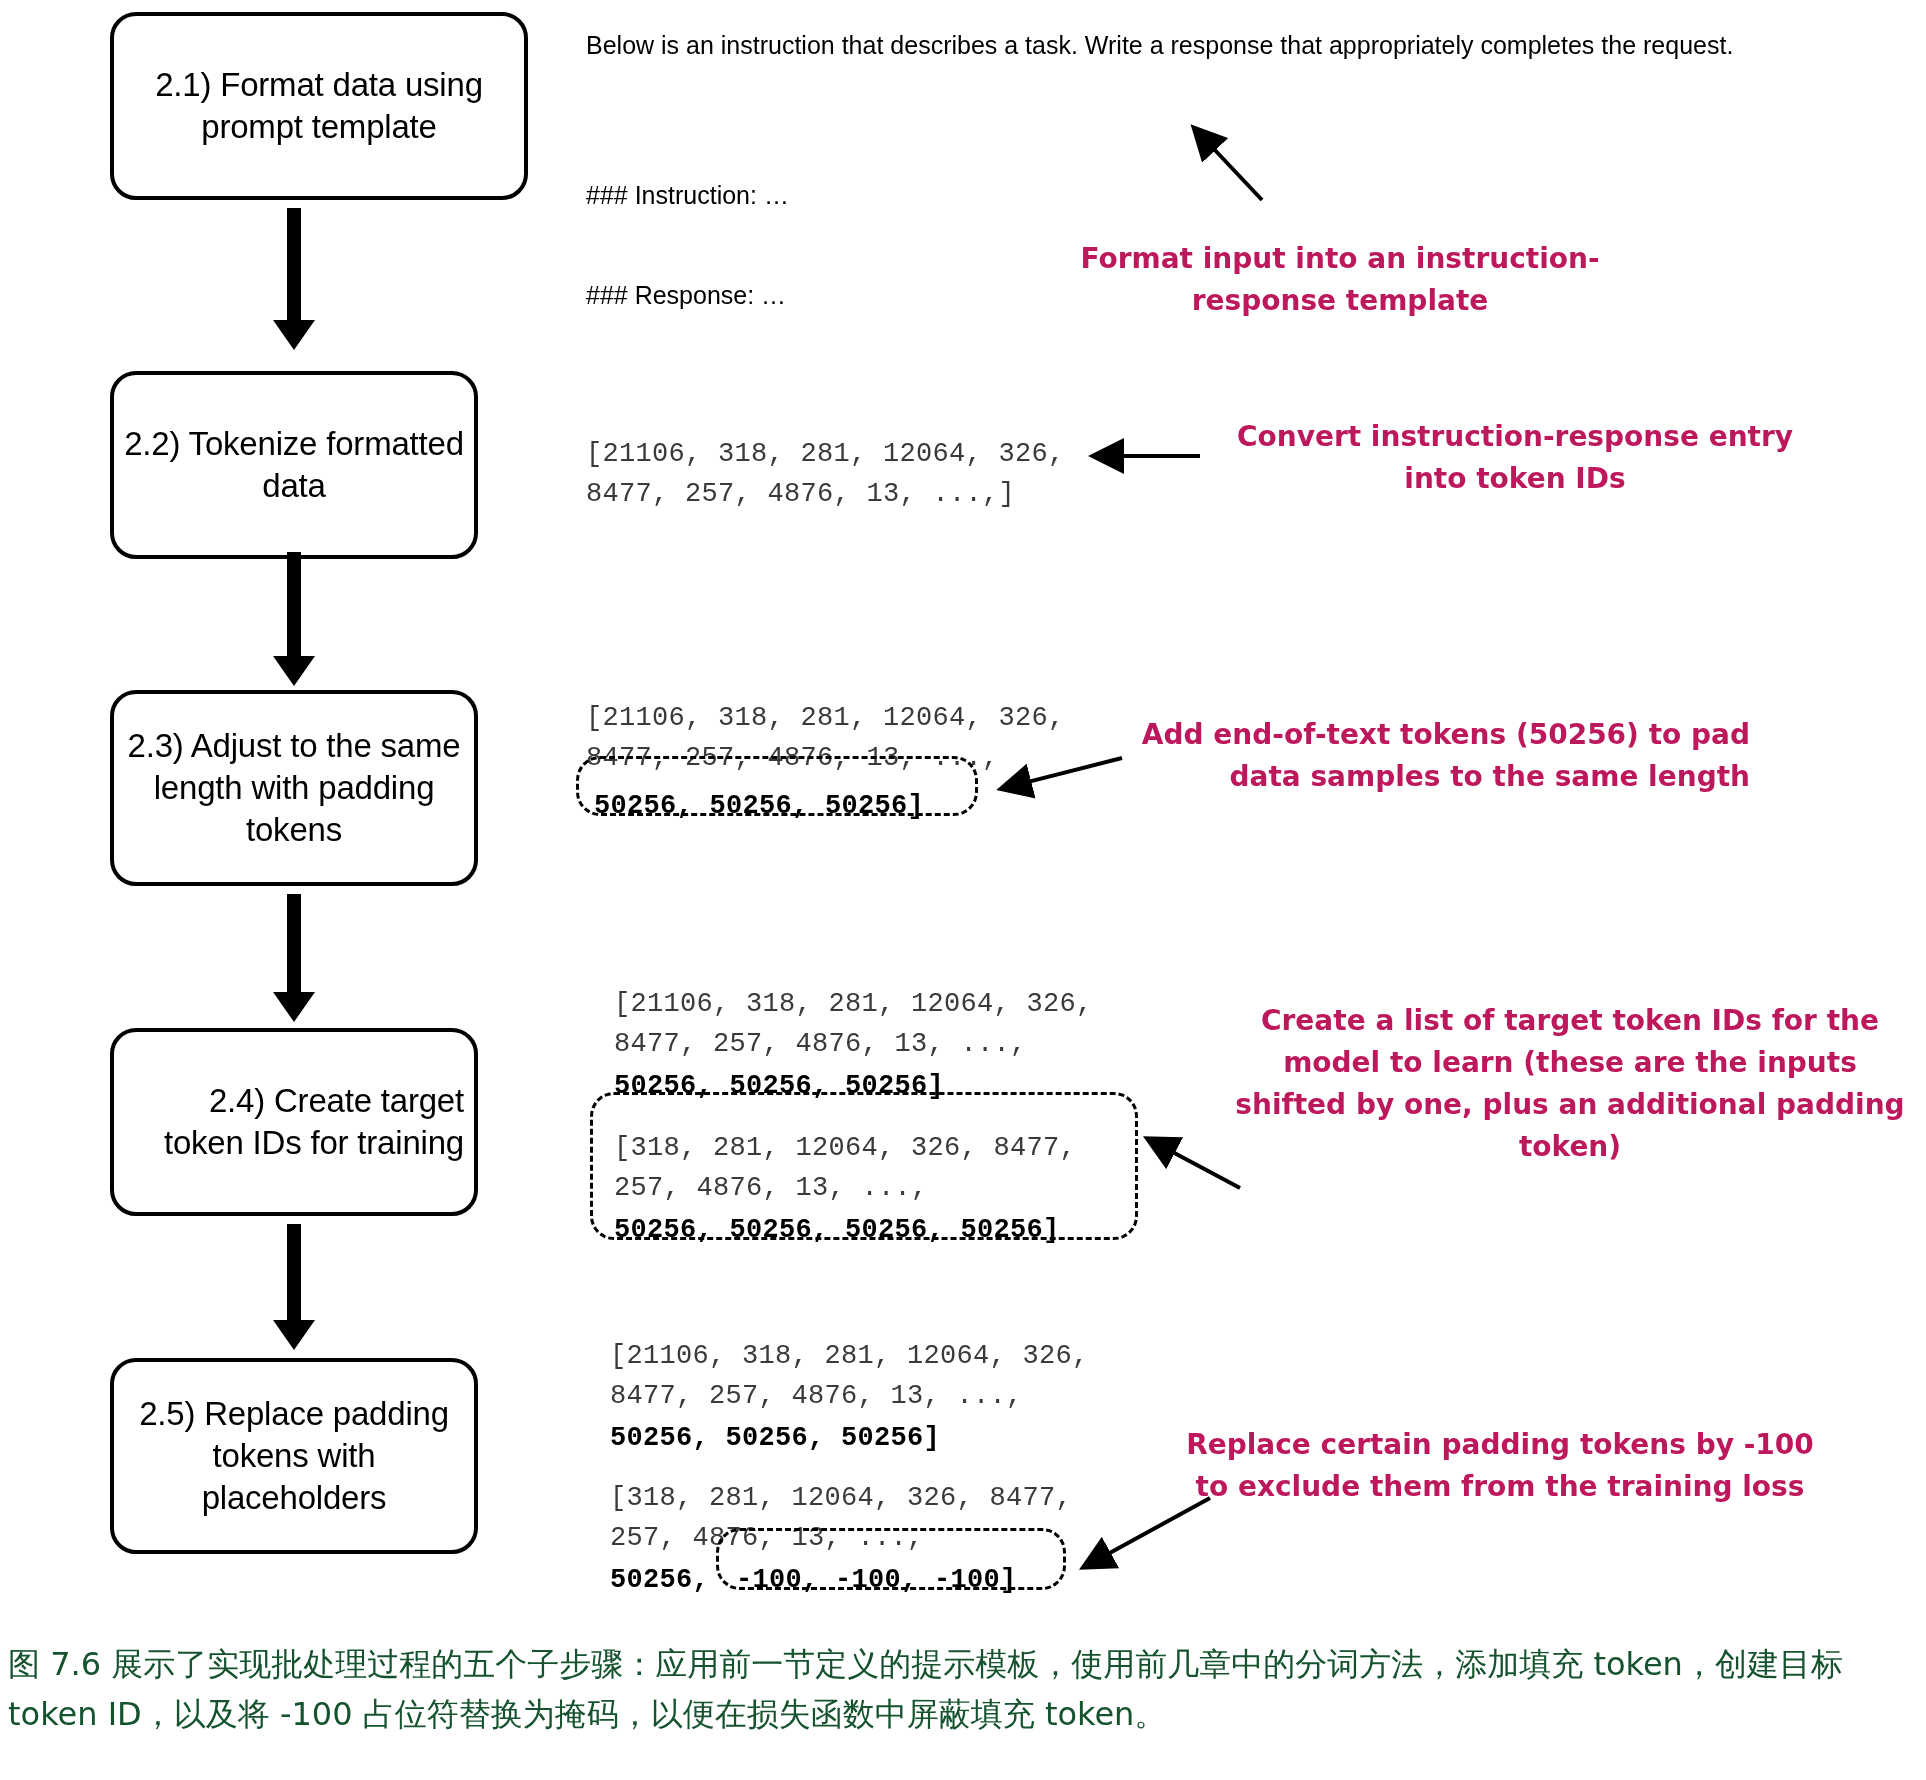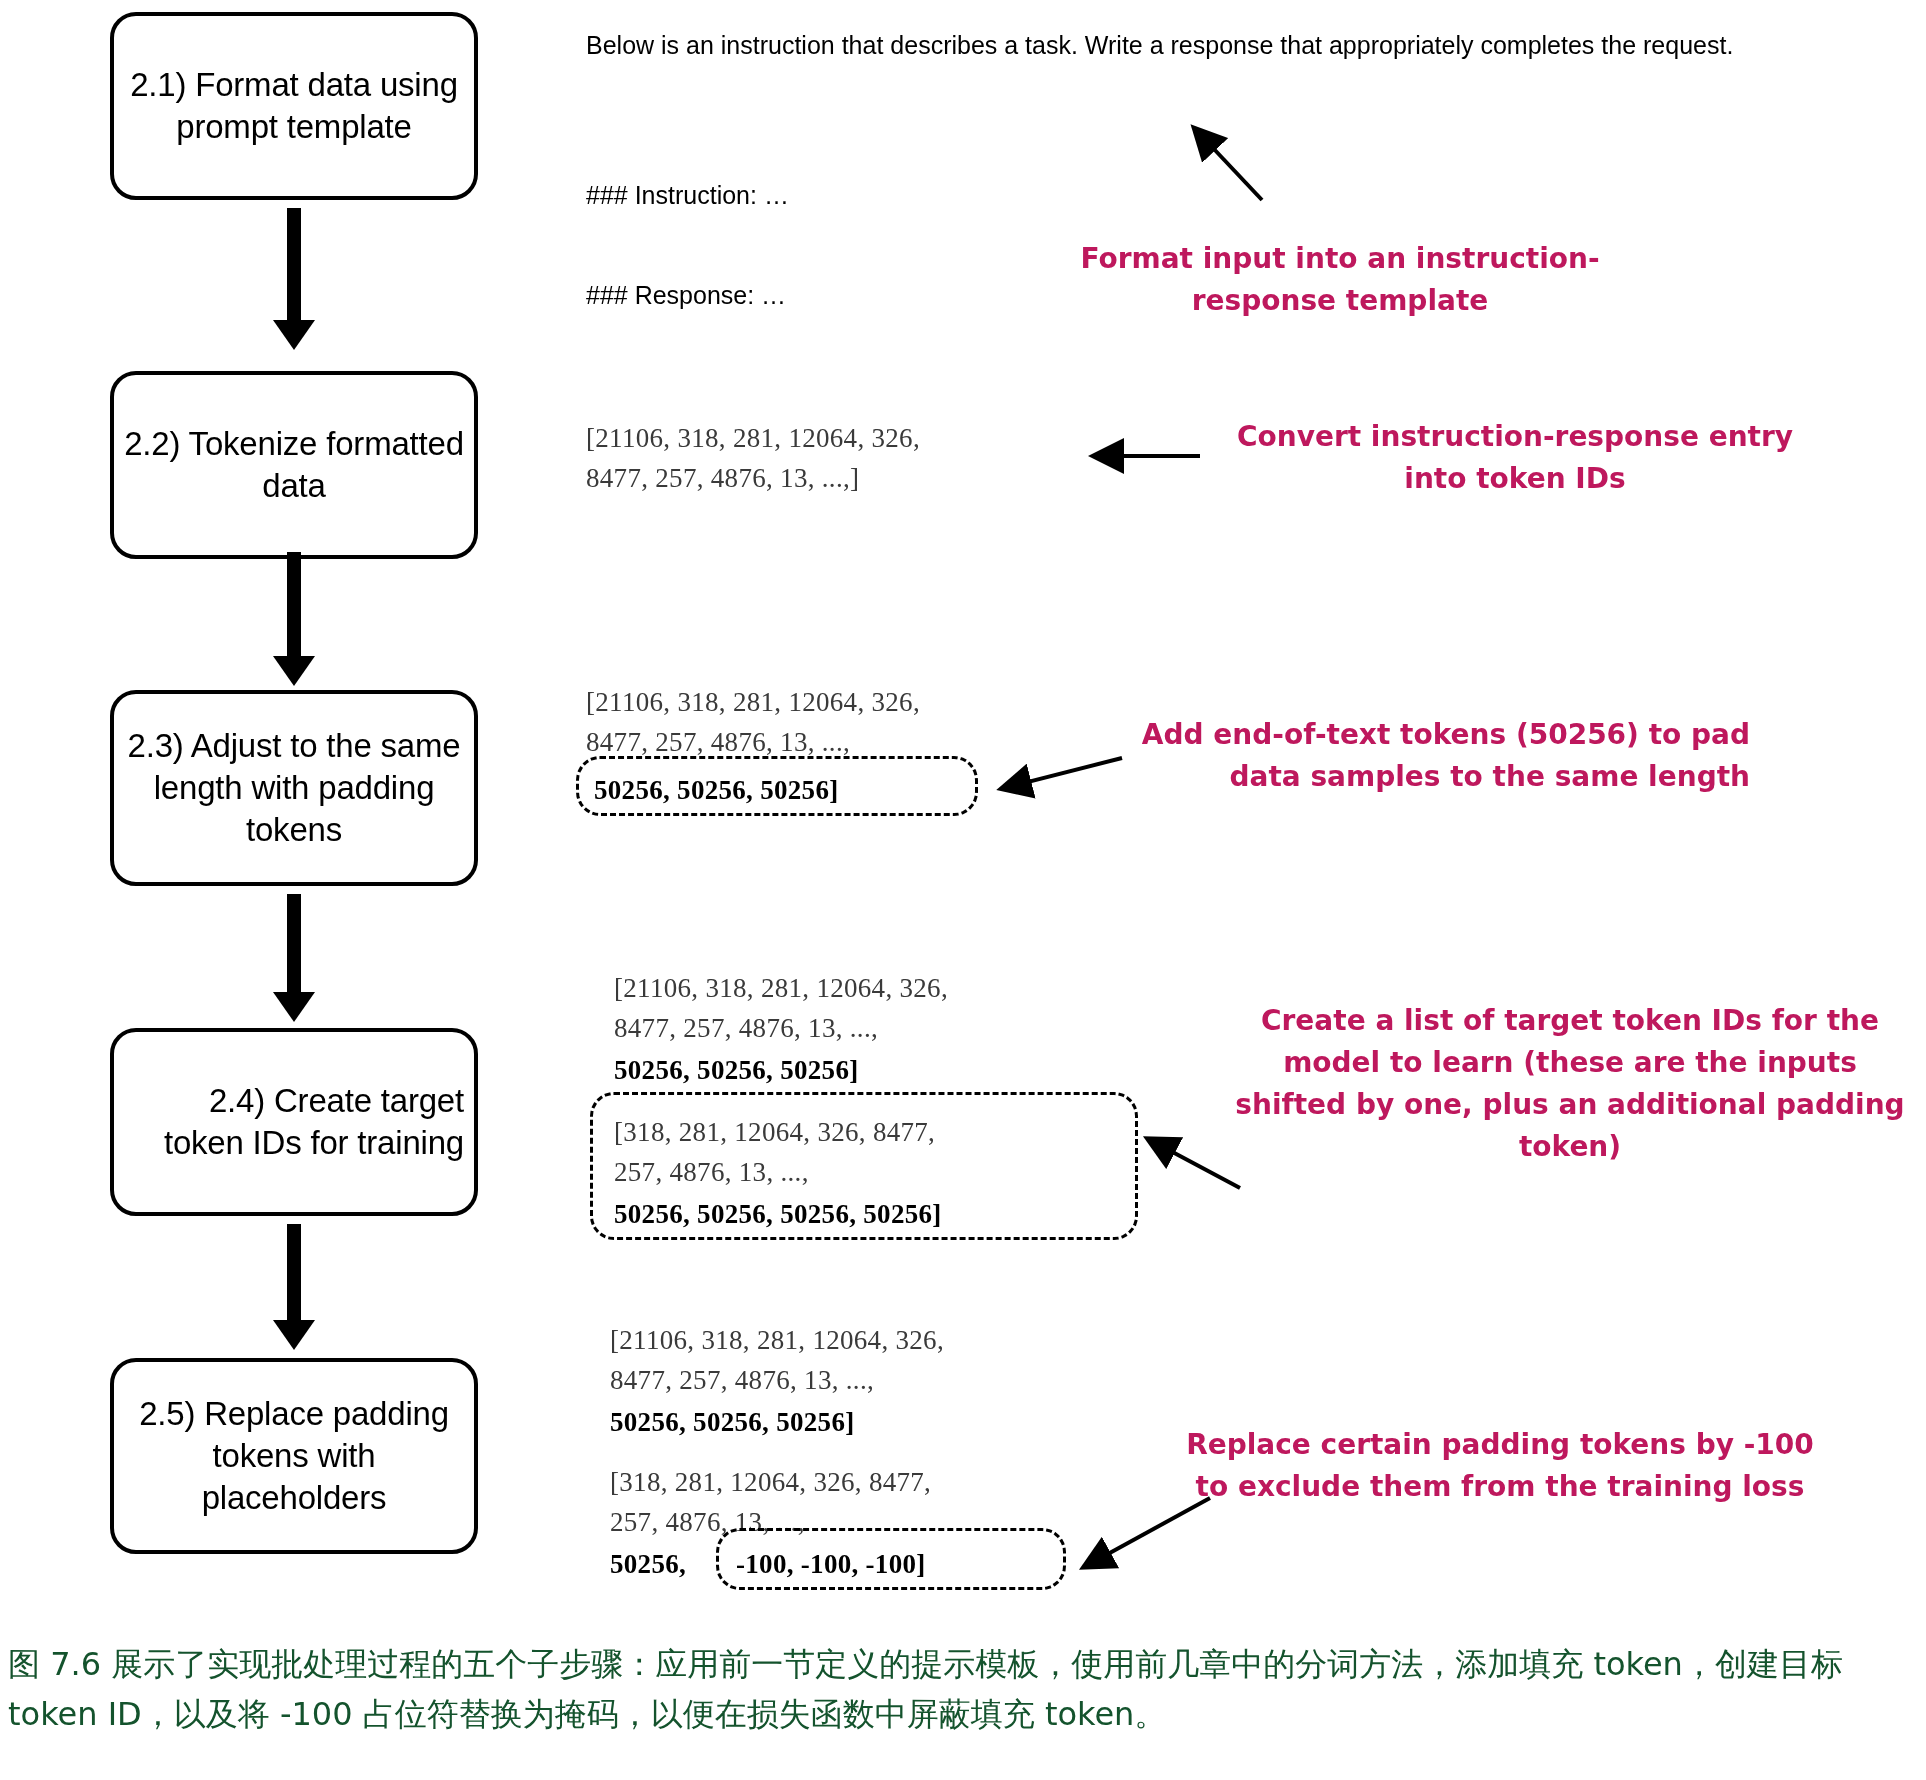--- a/index.html
+++ b/index.html
@@ -65,26 +65,27 @@
   
   .plain-text {
     position: absolute;
     font-size: 25px;
     line-height: 1.42;
     color: #000;
     white-space: pre-wrap;
   }
   .mono {
     position: absolute;
-    font-family: Liberation Serif, serif;
+    font-family: Liberation Mono, monospace;
     font-size: 27px;
     line-height: 1.52;
     color: #3a3a3a;
     white-space: pre;
     letter-spacing: 0.3px;
+    margin-top: 16px;
   }
   .mono.bold {
     color: #000;
     font-weight: bold;
   }
   .annot {
     position: absolute;
     font-family: "DejaVu Sans", sans-serif;
     font-weight: bold;
     font-size: 28px;
@@ -122,21 +123,21 @@
     width: 1926px;
     height: 1780px;
     pointer-events: none;
   }
 </style>
 </head>
 <body>
 
 <div class="stage">
 
-  <div class="flow-box" style="left:110px; top:12px; width:368px; height:188px;">
+  <div class="flow-box" style="left:110px; top:12px; width:418px; height:188px;">
     <span>2.1) Format data using prompt template</span>
   </div>
 
   <div class="flow-box" style="left:110px; top:355px; width:368px; height:188px;margin-top:16px;">
     <span>2.2) Tokenize formatted data</span>
   </div>
 
   <div class="flow-box" style="left:110px; top:690px; width:368px; height:196px;">
     <span>2.3) Adjust to the same length with padding tokens</span>
   </div>

